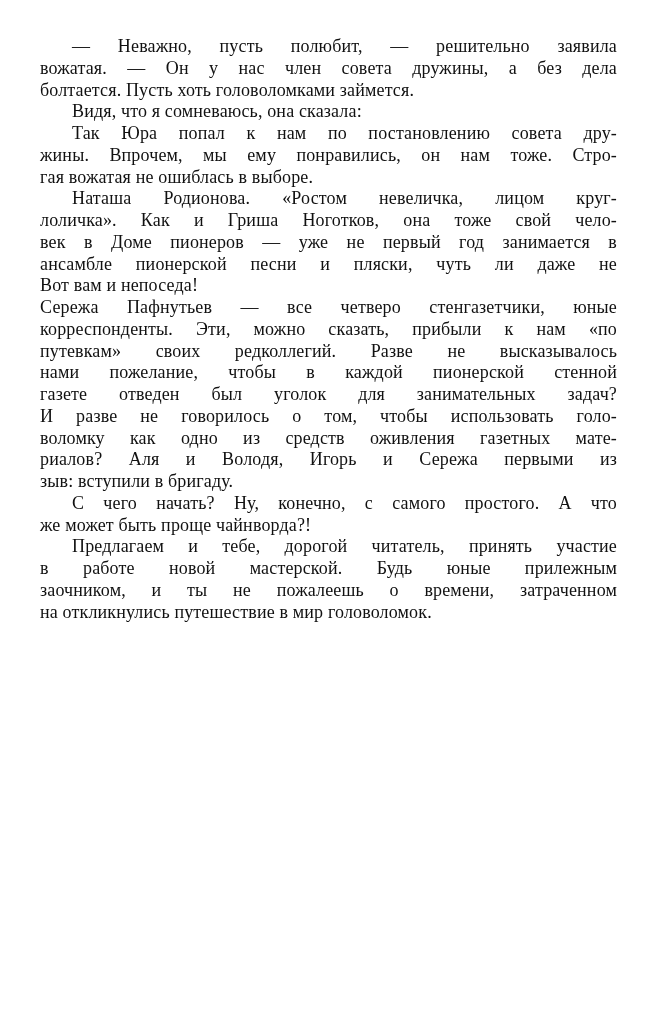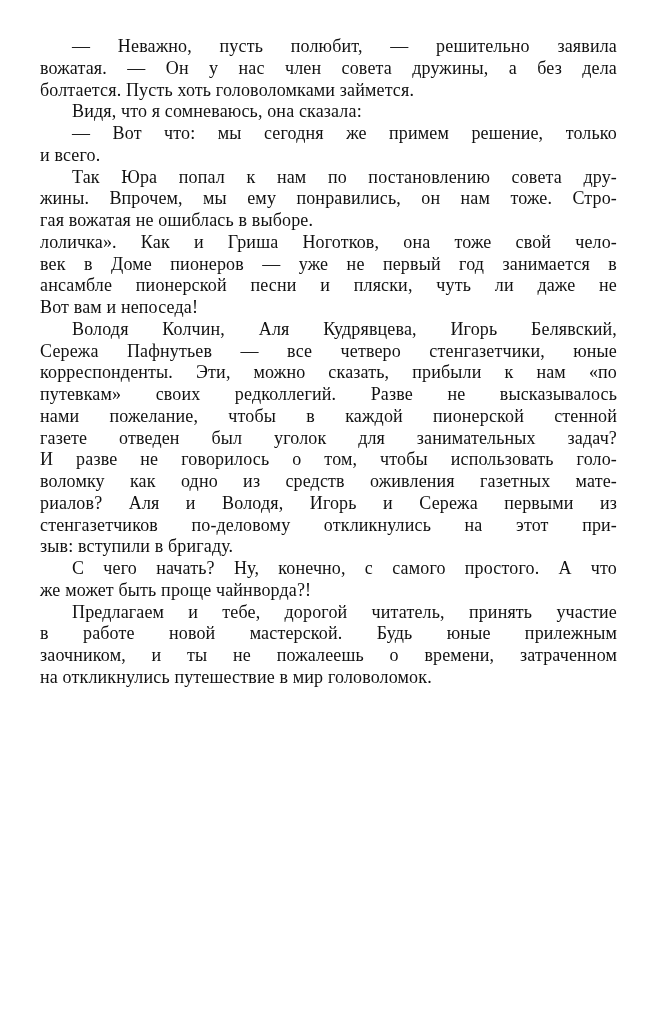--- a/index.html
+++ b/index.html
@@ -46,49 +46,44 @@
   <div>
     <span class="line indent">— Неважно, пусть полюбит, — решительно заявила</span>
     <span class="line">вожатая. — Он у нас член совета дружины, а без дела</span>
     <span class="line last">болтается. Пусть хоть головоломками займется.</span>
   </div>
 
   <div>
     <span class="line indent last">Видя, что я сомневаюсь, она сказала:</span>
   </div>
 
-  <div>
-    <span class="line indent">— Вот что: мы сегодня же примем решение, только</span>
-    <span class="line last">и всего.</span>
-  </div>
 
   <div>
     <span class="line indent">Так Юра попал к нам по постановлению совета дру-</span>
     <span class="line">жины. Впрочем, мы ему понравились, он нам тоже. Стро-</span>
     <span class="line last">гая вожатая не ошиблась в выборе.</span>
   </div>
 
   <div>
+    <span class="line indent">Наташа Родионова. «Ростом невеличка, лицом круг-</span>
     <span class="line">лоличка». Как и Гриша Ноготков, она тоже свой чело-</span>
     <span class="line">век в Доме пионеров — уже не первый год занимается в</span>
     <span class="line">ансамбле пионерской песни и пляски, чуть ли даже не</span>
     <span class="line last">Вот вам и непоседа!</span>
   </div>
 
   <div>
-    <span class="line indent">Володя Колчин, Аля Кудрявцева, Игорь Белявский,</span>
     <span class="line">Сережа Пафнутьев — все четверо стенгазетчики, юные</span>
     <span class="line">корреспонденты. Эти, можно сказать, прибыли к нам «по</span>
     <span class="line">путевкам» своих редколлегий. Разве не высказывалось</span>
     <span class="line">нами пожелание, чтобы в каждой пионерской стенной</span>
     <span class="line">газете отведен был уголок для занимательных задач?</span>
     <span class="line">И разве не говорилось о том, чтобы использовать голо-</span>
     <span class="line">воломку как одно из средств оживления газетных мате-</span>
     <span class="line">риалов? Аля и Володя, Игорь и Сережа первыми из</span>
-    <span class="line">стенгазетчиков по-деловому откликнулись на этот при-</span>
     <span class="line last">зыв: вступили в бригаду.</span>
   </div>
 
 
   <div>
     <span class="line indent">С чего начать? Ну, конечно, с самого простого. А что</span>
     <span class="line last">же может быть проще чайнворда?!</span>
   </div>
 
   <div>

